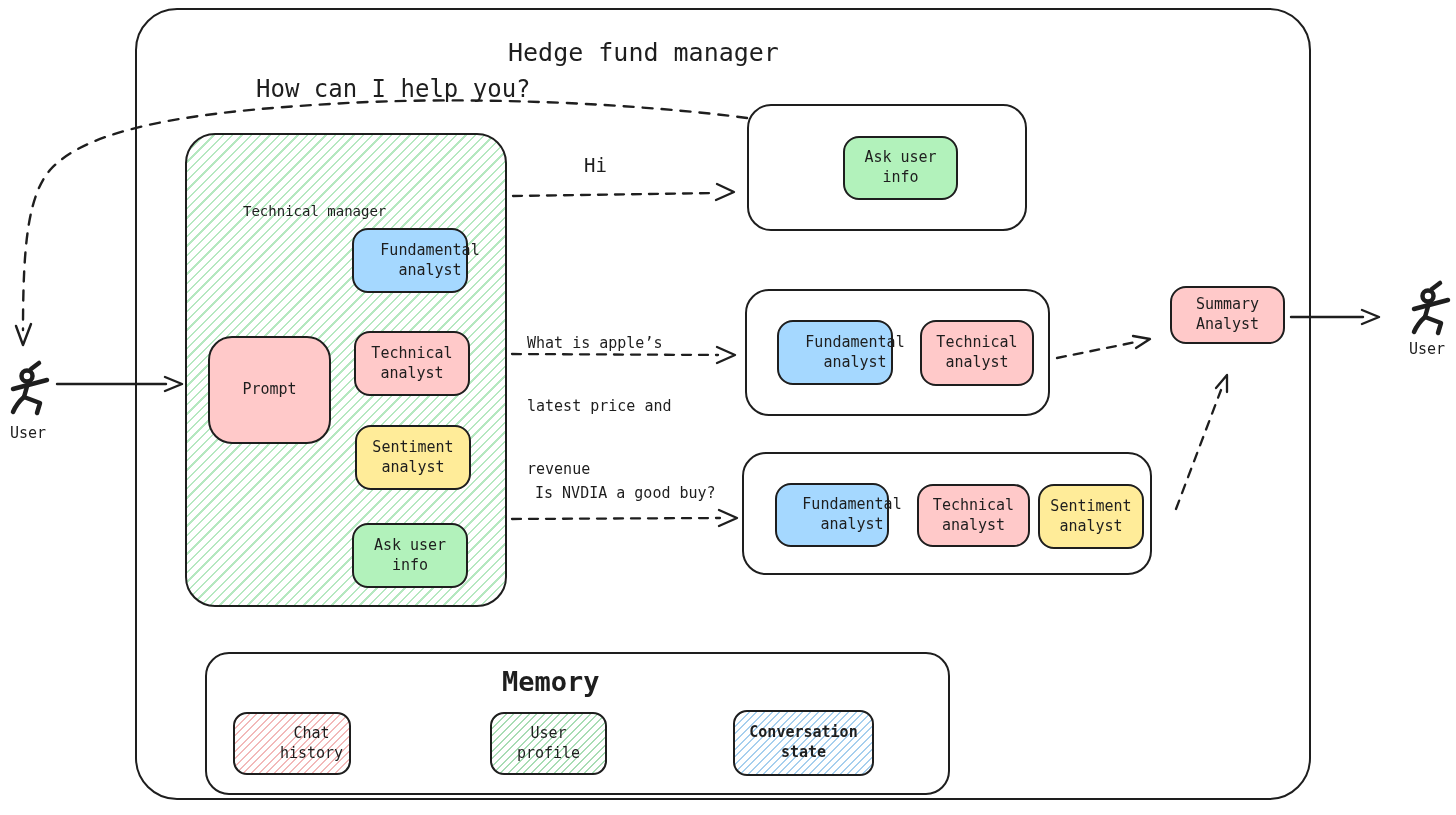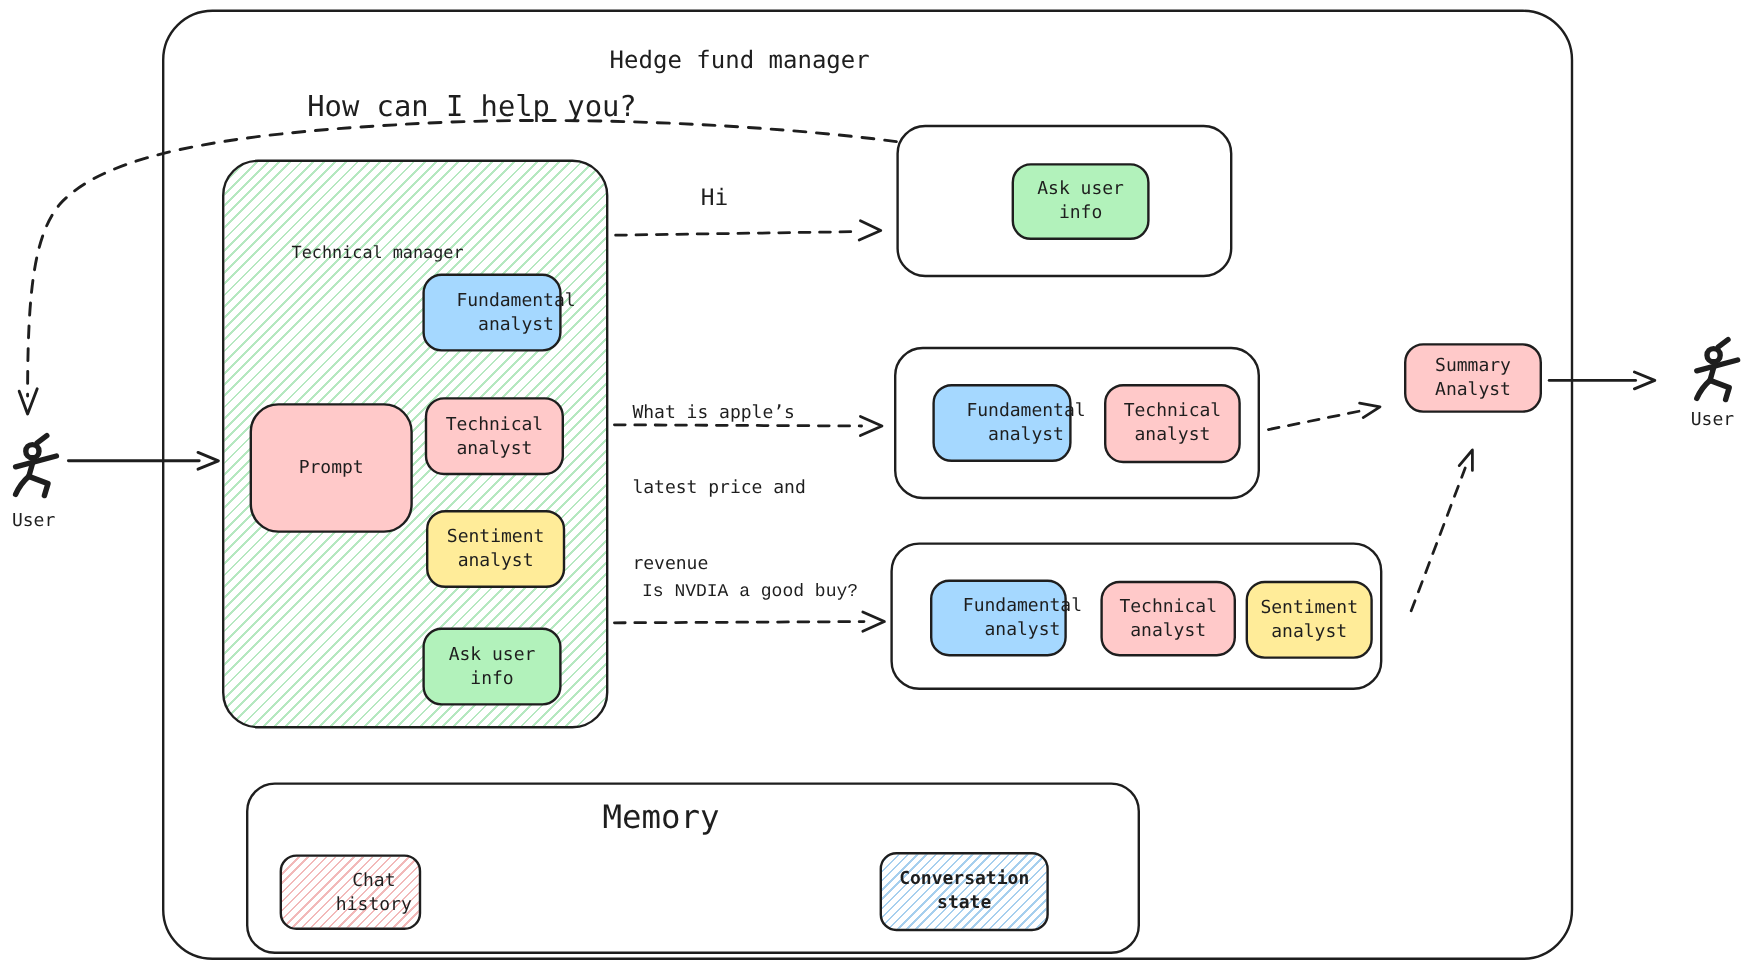--- a/index.html
+++ b/index.html
@@ -26,21 +26,21 @@
   .hatch-red{
     background:repeating-linear-gradient(135deg,rgba(0,0,0,0) 0 4px,#f2b9b9 4px 5.4px),#ffffff;
   }
   .hatch-green{
     background:repeating-linear-gradient(135deg,rgba(0,0,0,0) 0 4px,#a8dcb4 4px 5.4px),#ffffff;
   }
   .hatch-blue{
     background:repeating-linear-gradient(135deg,rgba(0,0,0,0) 0 4px,#a6cfee 4px 5.4px),#ffffff;
   }
   .label{position:absolute;white-space:pre;}
-  .title{font-size:20px;}
+  .title{font-size:25px;}
   .greeting{font-size:24px;}
   .memory-title{font-size:27px;}
   .small-label{font-size:14px;}
   .flow-label{font-size:15px;line-height:21px;}
   .hi-label{font-size:19px;}
   .user-label{font-size:15px;text-align:center;width:56px;}
   svg.arrows{position:absolute;left:0;top:0;z-index:10;pointer-events:none;}
   svg.arrows *{stroke:#1e1e1e;fill:none;stroke-linecap:round;stroke-linejoin:round;}
 </style>
 </head>
@@ -51,49 +51,50 @@
   <div class="container" style="left:135px;top:8px;width:1176px;height:792px;border-radius:42px;"></div>
 
   <div class="label title" style="left:508px;top:38px;">Hedge fund manager</div>
 
   <div class="label greeting" style="left:256px;top:75px;">How can I help you?</div>
 
   <div class="container hatch-big-green" style="left:185px;top:133px;width:322px;height:474px;border-radius:30px;"></div>
   <div class="label small-label" style="left:243px;top:203px;">Technical manager</div>
 
   <div class="node fill-blue" style="left:352px;top:228px;width:116px;height:65px;">Fundamental analyst</div>
-  <div class="node fill-pink" style="left:208px;top:336px;width:136px;height:108px;border-radius:24px;">Prompt</div>
+  <div class="node fill-pink" style="left:208px;top:336px;width:123px;height:108px;border-radius:24px;">Prompt</div>
   <div class="node fill-pink" style="left:354px;top:331px;width:116px;height:65px;">Technical analyst</div>
   <div class="node fill-yellow" style="left:355px;top:425px;width:116px;height:65px;">Sentiment analyst</div>
   <div class="node fill-green" style="left:352px;top:523px;width:116px;height:65px;">Ask user info</div>
 
   <div class="label hi-label" style="left:584px;top:154px;">Hi</div>
   <div class="container" style="left:747px;top:104px;width:280px;height:127px;border-radius:24px;"></div>
   <div class="node fill-green" style="left:843px;top:136px;width:115px;height:64px;">Ask user info</div>
 
   <div class="label flow-label" style="left:527px;top:291px;">
     <div>What is apple’s</div>
     <div>latest price and</div>
     <div>revenue</div>
   </div>
   <div class="container" style="left:745px;top:289px;width:305px;height:127px;border-radius:24px;"></div>
   <div class="node fill-blue" style="left:777px;top:320px;width:116px;height:65px;">Fundamental analyst</div>
   <div class="node fill-pink" style="left:920px;top:320px;width:114px;height:66px;">Technical analyst</div>
 
-  <div class="label flow-label" style="left:535px;top:483px;font-family:Liberation Mono, monospace;">Is NVDIA a good buy?</div>
+  <div class="label flow-label" style="left:535px;top:483px;">Is NVDIA a good buy?</div>
   <div class="container" style="left:742px;top:452px;width:410px;height:123px;border-radius:24px;"></div>
   <div class="node fill-blue" style="left:775px;top:483px;width:114px;height:64px;">Fundamental analyst</div>
   <div class="node fill-pink" style="left:917px;top:484px;width:113px;height:63px;">Technical analyst</div>
   <div class="node fill-yellow" style="left:1038px;top:484px;width:106px;height:65px;">Sentiment analyst</div>
 
   <div class="node fill-pink" style="left:1170px;top:286px;width:115px;height:58px;">Summary Analyst</div>
 
   <div class="container" style="left:205px;top:652px;width:745px;height:143px;border-radius:24px;"></div>
-  <div class="label memory-title" style="left:502px;top:666px;">Memory</div>
+  <div class="label memory-title" style="left:502px;top:666px;font-weight:bold;">Memory</div>
   <div class="node hatch-red" style="left:233px;top:712px;width:118px;height:63px;border-radius:14px;padding-left:43px;">Chat history</div>
+  <div class="node hatch-green" style="left:490px;top:712px;width:117px;height:63px;border-radius:14px;">User profile</div>
   <div class="node hatch-blue" style="left:733px;top:710px;width:141px;height:66px;border-radius:14px;font-weight:bold;">Conversation state</div>
 
   <div class="label user-label" style="left:0px;top:424px;">User</div>
   <div class="label user-label" style="left:1399px;top:340px;">User</div>
 
   <svg class="arrows" width="1456" height="815" viewBox="0 0 1456 815">
 
     <g>
       <path d="M 747 118 C 640 104 470 95 330 104 C 190 112 88 128 50 170 C 28 196 23 245 23 330" stroke-width="2.4" stroke-dasharray="10 9"></path>
       <polyline points="16,326 23,345 31,324" stroke-width="2.4"></polyline>

